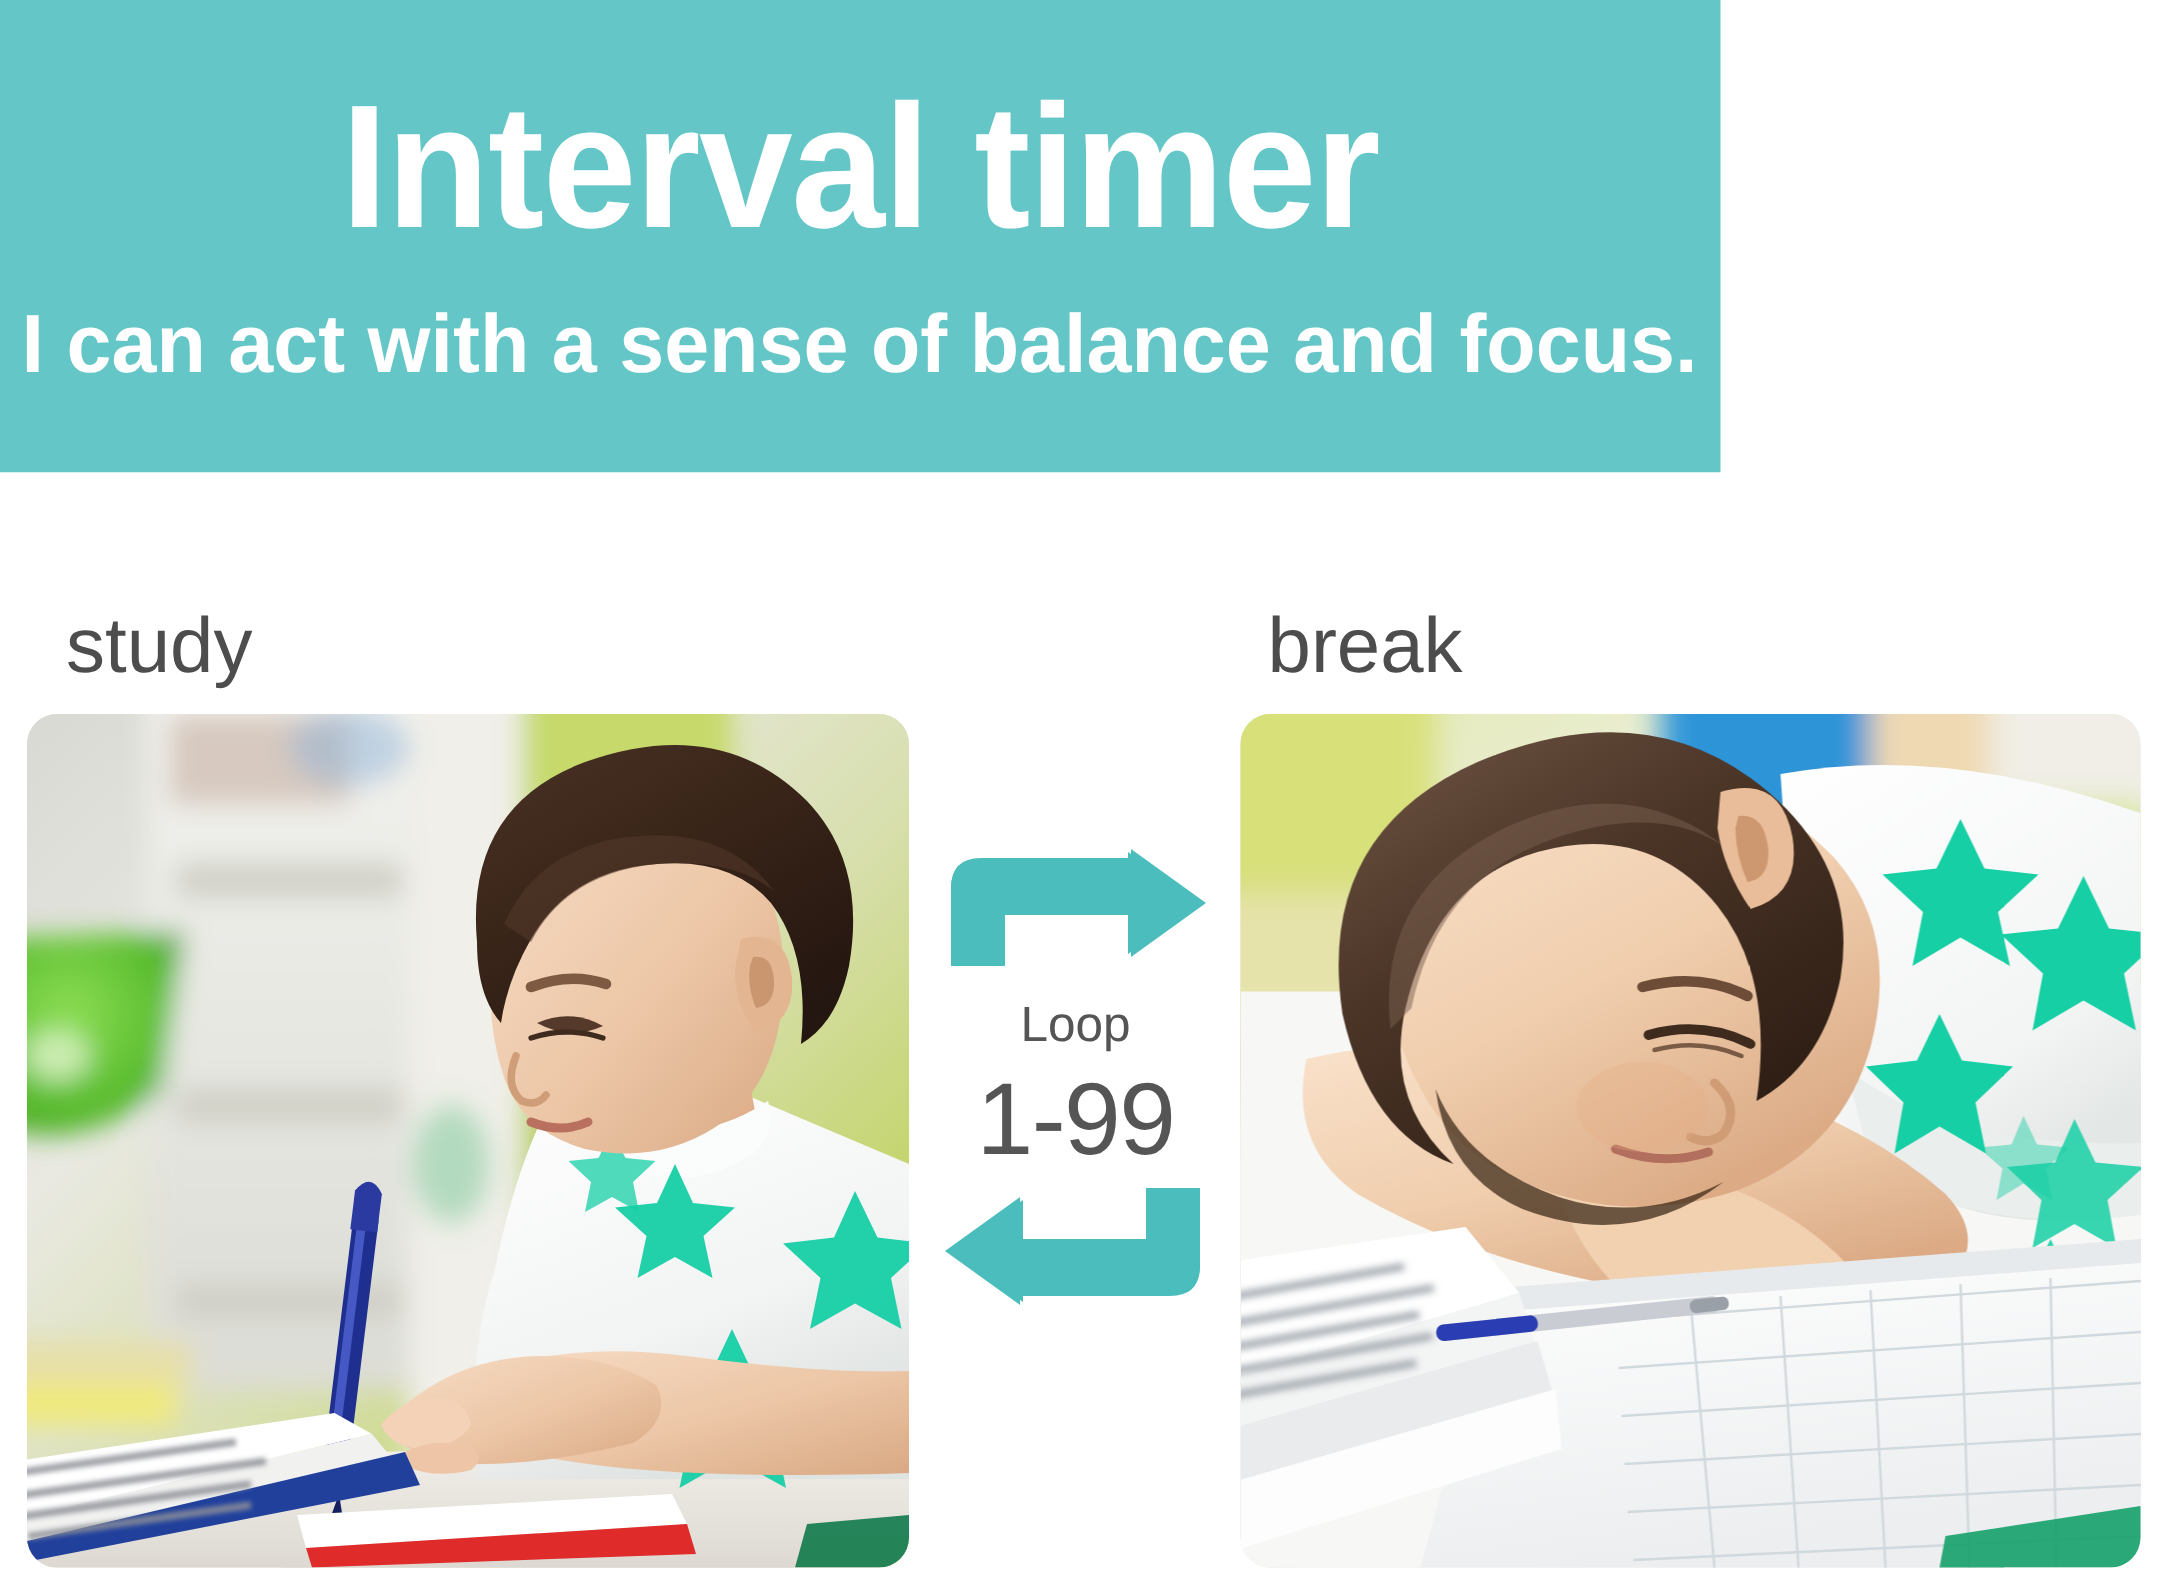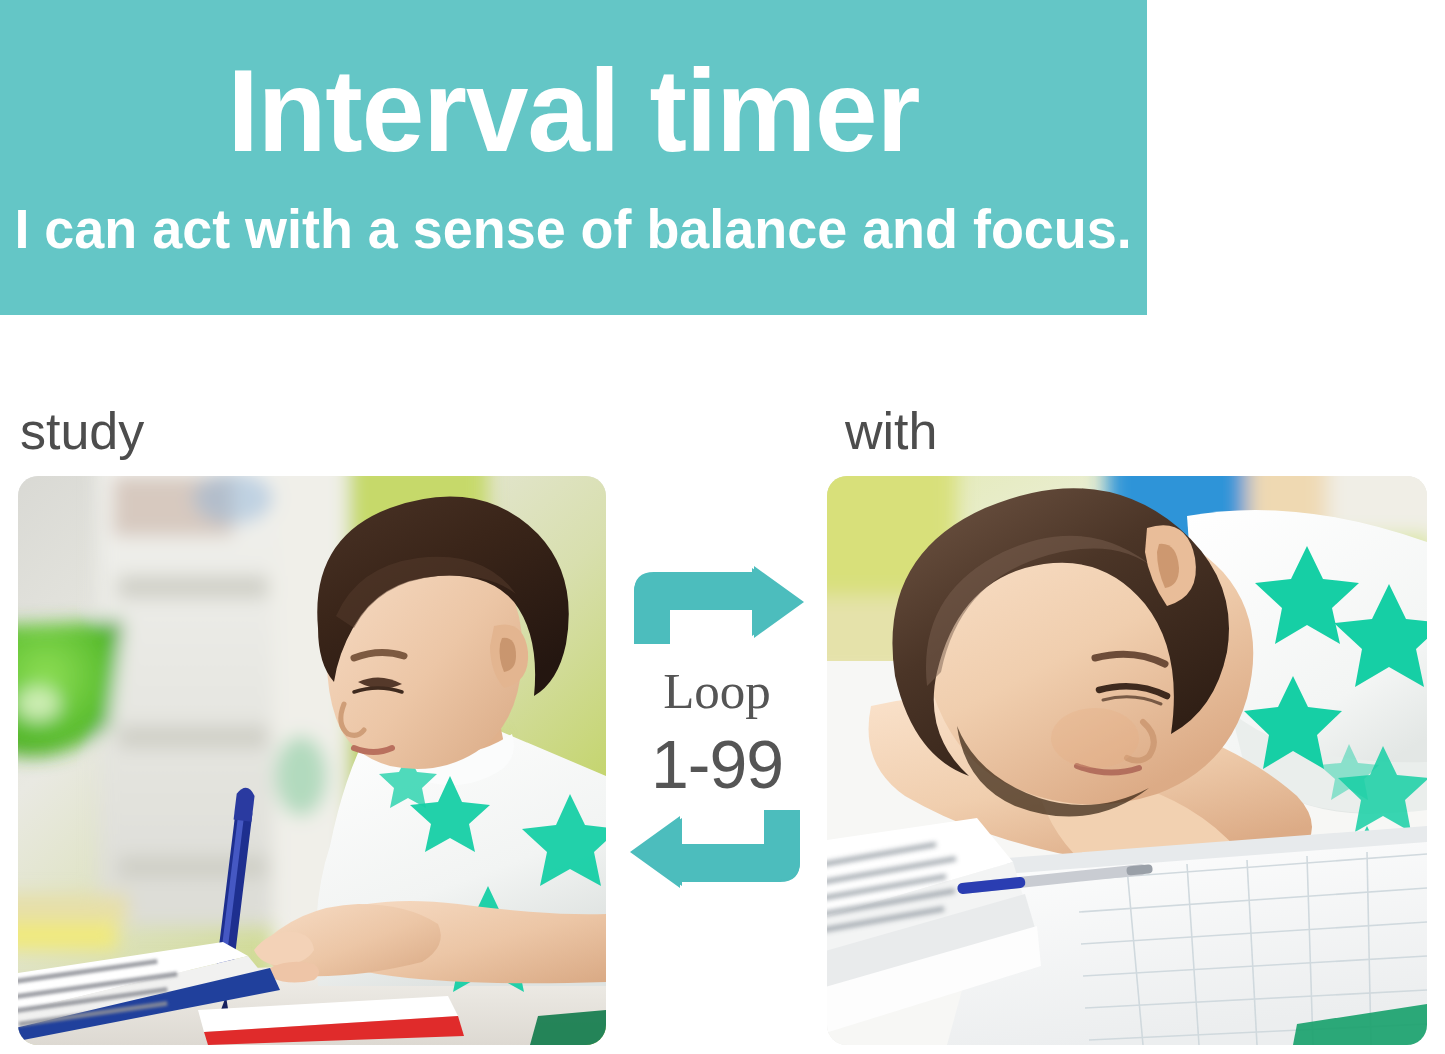--- a/index.html
+++ b/index.html
@@ -60,21 +60,21 @@
   }
 
   .panel-label {
     position: absolute;
     color: #4d4d4d;
     font-size: 52px;
     font-weight: normal;
     line-height: 1;
     white-space: nowrap;
   }
-  .panel-label.left  { left: 20px;  top: 90px; }
+  .panel-label.left  { left: 44px;  top: 90px; }
   .panel-label.right { left: 845px; top: 90px; }
 
   
   .photo {
     position: absolute;
     border-radius: 20px;
     overflow: hidden;
     background: #e8e8e6;
   }
   .photo.left  { left: 18px;  top: 161px; width: 588px; height: 569px; }
@@ -95,36 +95,36 @@
   .loop-arrow { display: block; }
   .loop-arrow.top    { margin-top: 6px; }
   .loop-arrow.bottom { margin-top: 12px; }
 
   .loop-text {
     color: #555555;
     text-align: center;
     line-height: 1;
     white-space: nowrap;
   }
-  .loop-word  { font-size: 51px; margin-top: 22px; font-family: Liberation Serif, serif; }
+  .loop-word  { font-size: 33px; margin-top: 22px; }
   .loop-range { font-size: 68px; margin-top: 13px; letter-spacing: -1px; }
 </style>
 </head>
 <body>
 
 <div class="header">
   <div class="header-title">Interval timer</div>
   <div class="header-subtitle">I can act with a sense of balance and focus.</div>
 </div>
 
 <div class="content">
 
   <div class="panel-label left">study</div>
 
-  <div class="panel-label right">with</div>
+  <div class="panel-label right">break</div>
 
   <div class="photo left">
     <svg viewBox="0 0 588 569" preserveAspectRatio="xMidYMid slice">
       <defs>
         <linearGradient id="bgL" x1="0" y1="0" x2="1" y2="1">
           <stop offset="0%" stop-color="#d9d9d4"></stop>
           <stop offset="28%" stop-color="#e9e9e2"></stop>
           <stop offset="55%" stop-color="#d8dfae"></stop>
           <stop offset="78%" stop-color="#c3d46a"></stop>
           <stop offset="100%" stop-color="#aec85a"></stop>

